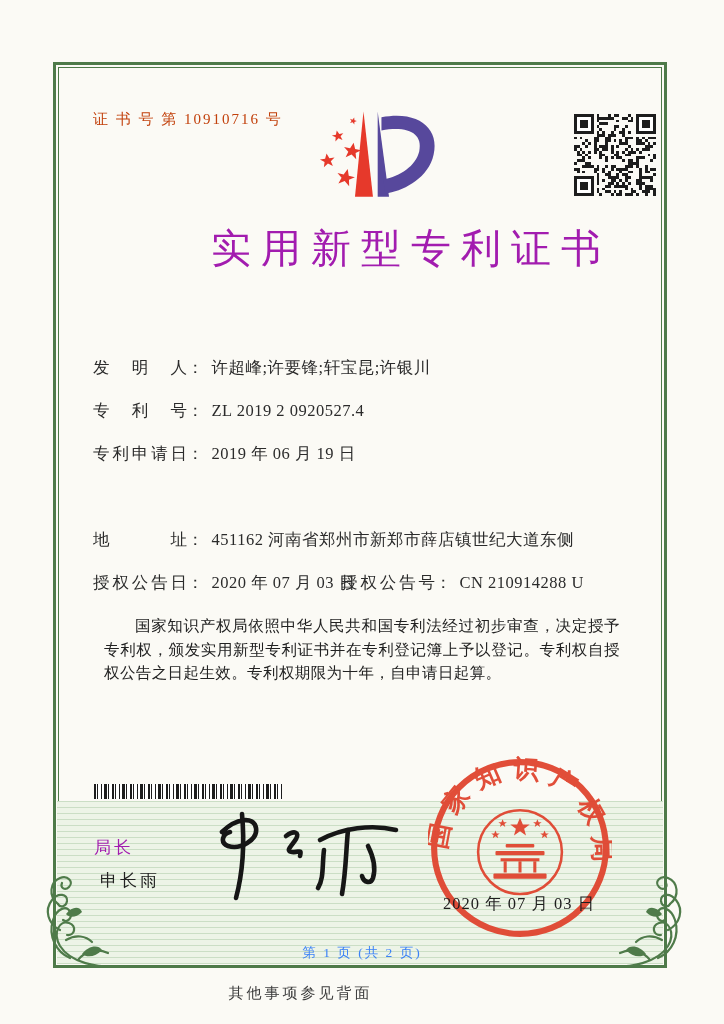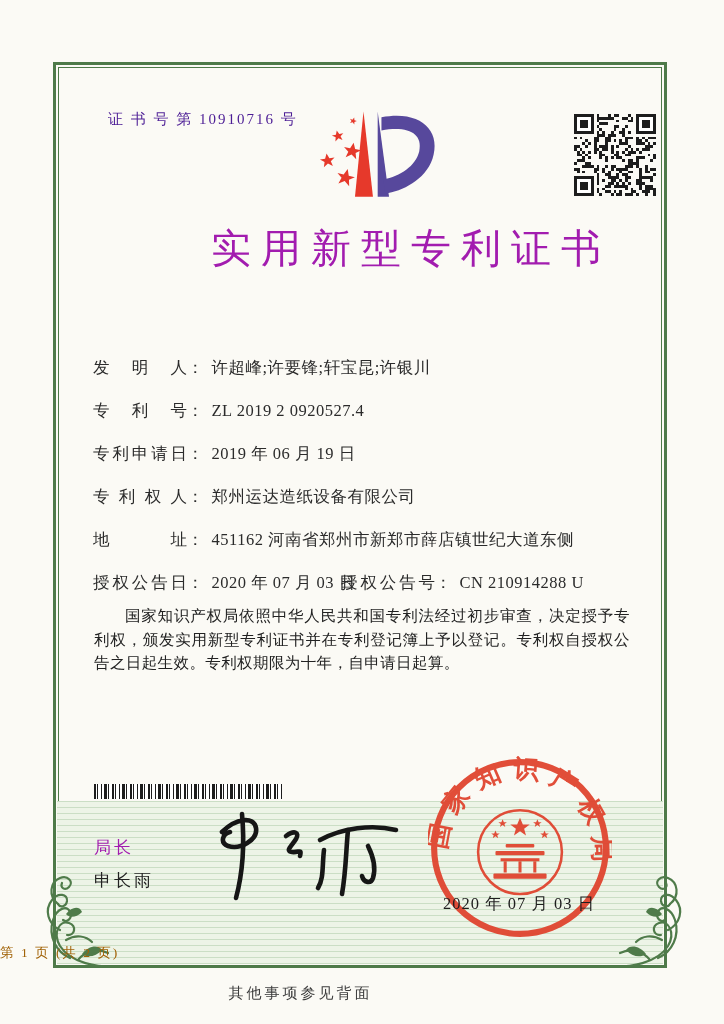--- a/index.html
+++ b/index.html
@@ -8,55 +8,55 @@
 
   
   .frame{position:absolute;left:53px;top:62px;width:608px;height:900px;border:3px solid #4e7a49;}
   .frame-inner{position:absolute;inset:2px;border:1px solid #4e7a49;}
 
   
   .band{position:absolute;left:57px;top:801px;width:606px;height:163px;
         background-color:#edf4e7;
         background-image:repeating-linear-gradient(0deg,rgba(125,172,118,.30) 0 1px,rgba(0,0,0,0) 1px 6px);}
 
-  .cert-no{position:absolute;left:108px;top:110px;font-size:15px;letter-spacing:2px;color:#4c1d95;}
+  .cert-no{position:absolute;left:93px;top:110px;font-size:15px;letter-spacing:2px;color:#c2410c;}
 
   .logo{position:absolute;left:298px;top:104px;width:148px;height:104px;}
   .qr{position:absolute;left:574px;top:114px;width:82px;height:82px;}
 
   .title{position:absolute;left:16px;top:221px;width:724px;text-align:center;font-size:40px;
          letter-spacing:10px;text-indent:10px;color:#a21caf;font-weight:400;padding-left:28px;}
 
   .row{position:absolute;left:93px;width:550px;height:24px;font-size:16.5px;white-space:nowrap;}
   .flabel{display:inline-block;width:94px;text-align:justify;text-align-last:justify;vertical-align:bottom;}
   .fcolon{display:inline-block;margin-right:8px;}
   .fval{letter-spacing:.5px;}
   .pair2{position:absolute;left:248px;top:0;}
 
   .paras{position:absolute;left:92px;top:602px;width:540px;font-size:15.5px;line-height:23.5px;
          letter-spacing:.4px;color:#222;text-align:justify;}
-  .paras p{margin:2px;text-indent:2em;}
+  .paras p{margin:12px;text-indent:2em;}
 
   .barcode{position:absolute;left:94px;top:784px;width:188px;height:15px;
     background:repeating-linear-gradient(90deg,#1c1c1c 0 2px,#fff 2px 3px,#1c1c1c 3px 4px,#fff 4px 7px,
       #1c1c1c 7px 8px,#fff 8px 10px,#1c1c1c 10px 13px,#fff 13px 14px,#1c1c1c 14px 15px,#fff 15px 18px);}
 
   .director-title{position:absolute;left:94px;top:836px;font-size:17px;letter-spacing:3px;color:#a21caf;}
-  .director-name{position:absolute;left:94px;top:869px;font-size:17px;letter-spacing:3px;color:#222;}
+  .director-name{position:absolute;left:100px;top:869px;font-size:17px;letter-spacing:3px;color:#222;}
   .signature{position:absolute;left:192px;top:806px;width:212px;height:100px;}
 
   .seal{position:absolute;left:428px;top:756px;width:184px;height:184px;opacity:.95;}
   .seal-date{position:absolute;left:443px;top:893px;font-size:16.5px;letter-spacing:1px;color:#1e1e1e;z-index:5;}
 
   .orn{position:absolute;width:92px;height:108px;z-index:2;}
   .orn-left{left:36px;top:870px;}
   .orn-right{right:32px;top:870px;transform:scaleX(-1);}
 
-  .footer-page{position:absolute;left:0;top:944px;width:724px;text-align:left;font-size:13.5px;
-               letter-spacing:2px;color:#a16207;z-index:3;}
+  .footer-page{position:absolute;left:0;top:944px;width:724px;text-align:center;font-size:13.5px;
+               letter-spacing:2px;color:#3b82f6;z-index:3;}
   .back-note{position:absolute;left:0;top:984px;width:601px;text-align:center;font-size:15px;
              letter-spacing:3px;color:#3c3c3c;}
   .z3{z-index:3;} .z4{z-index:4;}
 </style>
 <title>实用新型专利证书</title></head>
 <body>
 
 <div class="page">
 
   <div class="frame">
@@ -378,23 +378,20 @@
 
   <div class="row" style="top:357px">
     <span class="flabel">发明人</span><span class="fcolon">：</span><span class="fval">许超峰;许要锋;轩宝昆;许银川</span>
   </div>
   <div class="row" style="top:400px">
     <span class="flabel">专利号</span><span class="fcolon">：</span><span class="fval">ZL 2019 2 0920527.4</span>
   </div>
   <div class="row" style="top:443px">
     <span class="flabel">专利申请日</span><span class="fcolon">：</span><span class="fval">2019 年 06 月 19 日</span>
   </div>
-  <div class="row" style="top:486px">
-    <span class="flabel">专利权人</span><span class="fcolon">：</span><span class="fval">郑州运达造纸设备有限公司</span>
-  </div>
   <div class="row" style="top:529px">
     <span class="flabel">地址</span><span class="fcolon">：</span><span class="fval">451162 河南省郑州市新郑市薛店镇世纪大道东侧</span>
   </div>
   <div class="row" style="top:572px">
     <span class="flabel">授权公告日</span><span class="fcolon">：</span><span class="fval">2020 年 07 月 03 日</span>
     <span class="pair2">
       <span class="flabel">授权公告号</span><span class="fcolon">：</span><span class="fval">CN 210914288 U</span>
     </span>
   </div>
 

